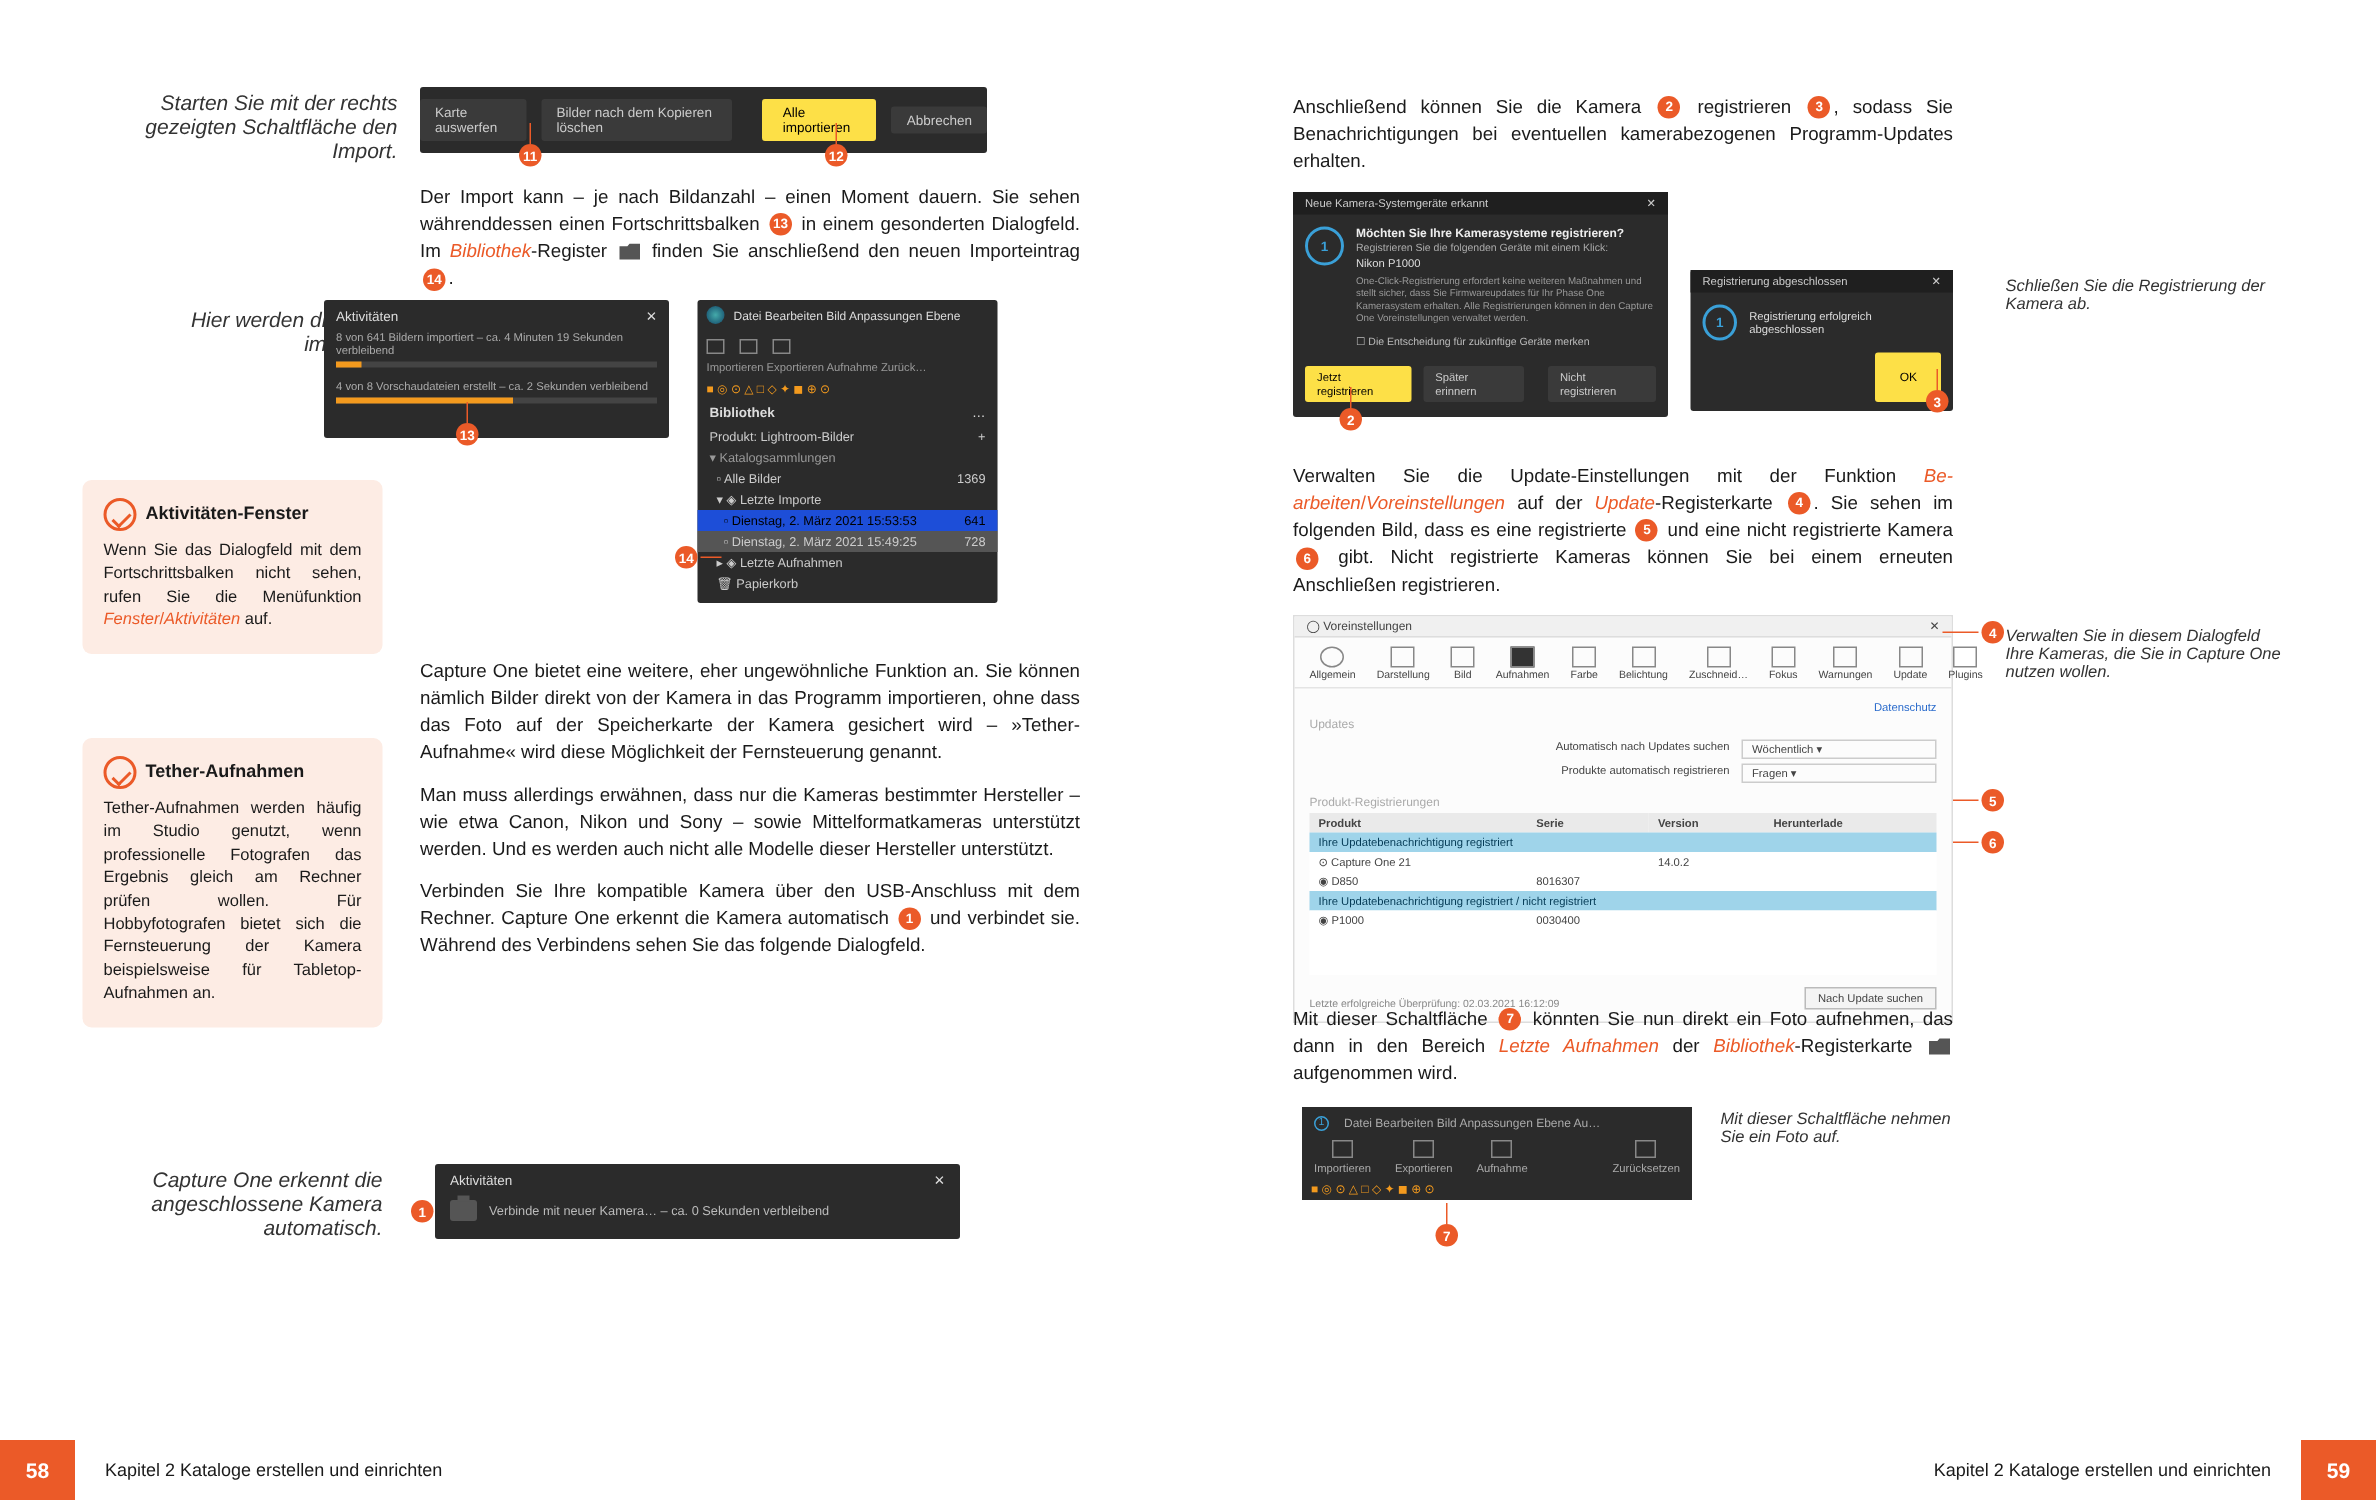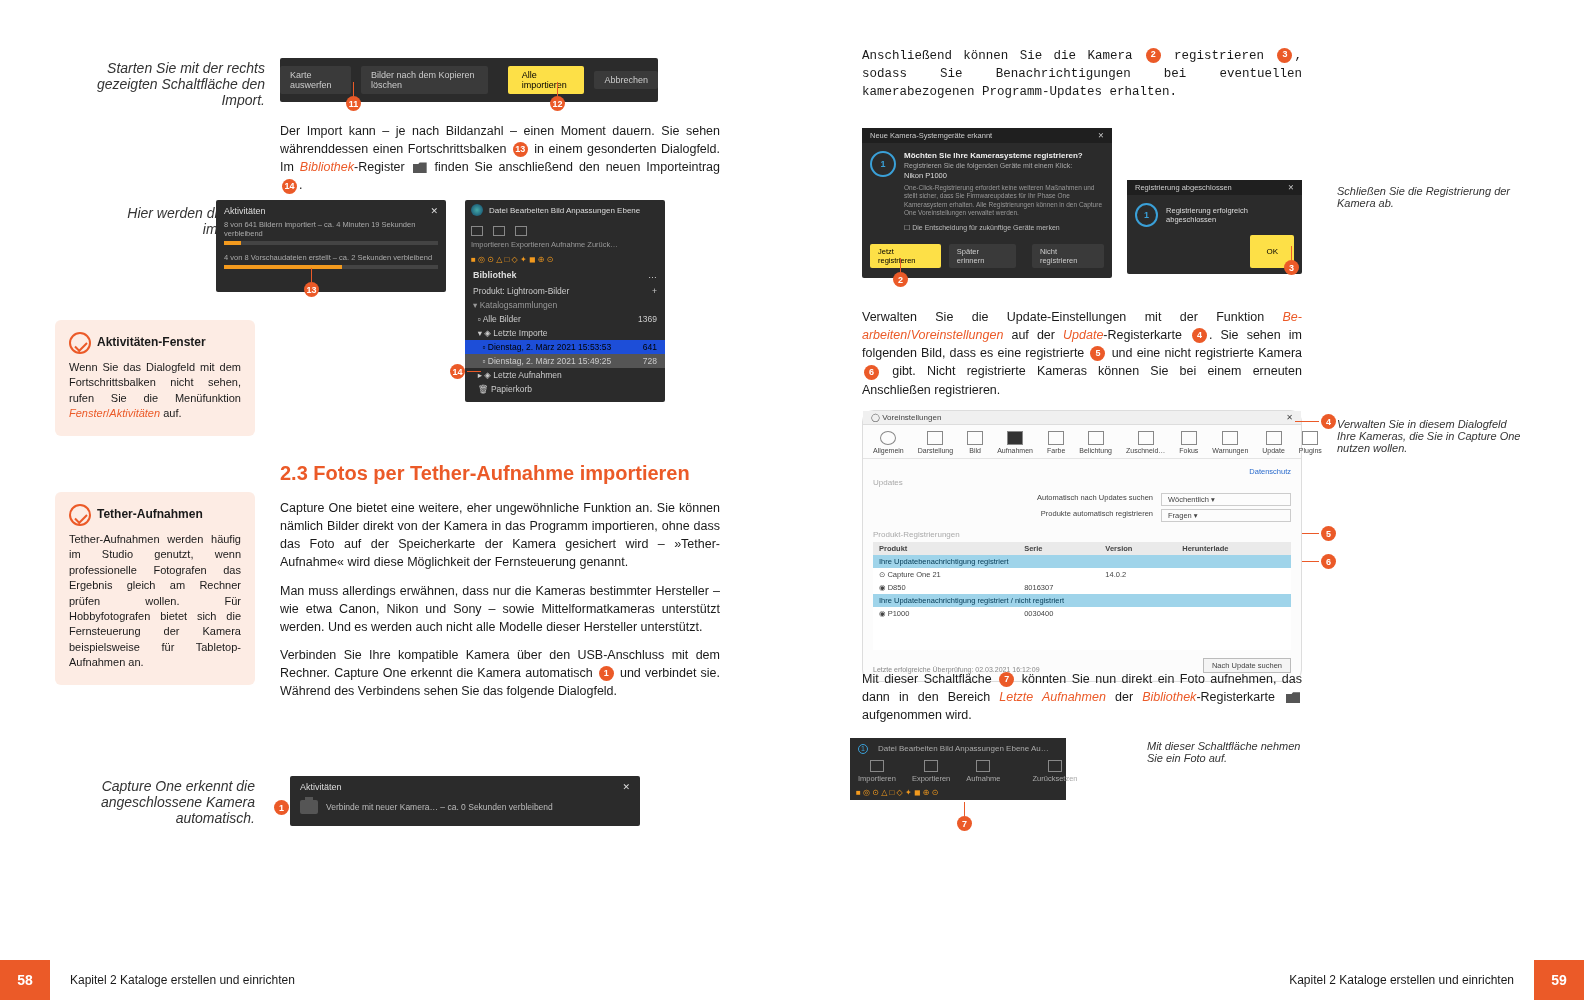--- a/index.html
+++ b/index.html
@@ -199,21 +199,20 @@
   <div style="position:absolute; left:448px; top:364px;"><span class="marker">14</span><span style="display:inline-block;width:14px;height:1px;background:#eb5a28;vertical-align:middle;"></span></div>
 
   <div class="tipbox" style="left:55px; top:320px;">
     <div><span class="tip-icon"></span><span class="tip-title">Aktivitäten-Fenster</span></div>
     <div class="tip-body">
       <span>Wenn Sie das Dialogfeld mit dem Fort­schrittsbalken nicht sehen, rufen Sie die Menüfunktion </span><span class="orange italic">Fenster</span><span class="orange">/</span><span class="orange italic">Aktivitäten</span><span> auf.</span>
     </div>
   </div>
 
   <div class="main-col-left" style="position:absolute; top:438px;">
-    <h2 class="section">2.3   Fotos per Tether-Aufnahme importieren</h2>
     <p class="body">Capture One bietet eine weitere, eher ungewöhnliche Funktion an. Sie können nämlich Bilder direkt von der Kamera in das Pro­gramm importieren, ohne dass das Foto auf der Speicherkarte der Kamera gesichert wird – »Tether-Aufnahme« wird diese Möglichkeit der Fernsteuerung genannt.</p>
     <p class="body">Man muss allerdings erwähnen, dass nur die Kameras bestimm­ter Hersteller – wie etwa Canon, Nikon und Sony – sowie Mittel­formatkameras unterstützt werden. Und es werden auch nicht alle Modelle dieser Hersteller unterstützt.</p>
     <p class="body">
       <span>Verbinden Sie Ihre kompatible Kamera über den USB-Anschluss mit dem Rechner. Capture One erkennt die Kamera automatisch </span><span class="marker">1</span><span> und verbindet sie. Während des Verbindens sehen Sie das folgende Dialogfeld.</span>
     </p>
   </div>
 
   <div class="tipbox" style="left:55px; top:492px;">
     <div><span class="tip-icon"></span><span class="tip-title">Tether-Aufnahmen</span></div>
     <div class="tip-body">Tether-Aufnahmen werden häufig im Stu­dio genutzt, wenn professionelle Fotogra­fen das Ergebnis gleich am Rechner prüfen wollen. Für Hobbyfotografen bietet sich die Fernsteuerung der Kamera beispielsweise für Tabletop-Aufnahmen an.</div>
@@ -236,21 +235,21 @@
   <div style="position:absolute; left:272px; top:800px;"><span class="marker">1</span></div>
 
   <div class="footer-left">
     <div class="page-num-box">58</div>
     <div class="footer-text">Kapitel 2   Kataloge erstellen und einrichten</div>
   </div>
 </div>
 
 <div class="page page-right">
 
-  <div class="main-col-right" style="position:absolute; top:47px;font-family:Liberation Mono, monospace;">
+  <div class="main-col-right" style="position:absolute; top:62px;">
     <p class="body">
       <span>Anschließend können Sie die Kamera </span><span class="marker">2</span><span> registrieren </span><span class="marker">3</span><span>, sodass Sie Benachrichtigungen bei eventuellen kamerabezogenen Pro­gramm-Updates erhalten.</span>
     </p>
   </div>
 
   <div class="ui-dark" style="position:absolute; left:70px; top:128px; width:250px; padding:0 0 8px 0;">
     <div style="background:#1f1f1f; padding:3px 8px; font-size:7.5px; display:flex; justify-content:space-between;">
           <span>Neue Kamera-Systemgeräte erkannt</span>
           <span>✕</span>
         </div>
@@ -289,21 +288,21 @@
   <div class="marginal" style="left:545px; top:185px;">Schließen Sie die Registrierung der Kamera ab.</div>
 
   <div class="main-col-right" style="position:absolute; top:308px;">
     <p class="body">
       <span>Verwalten Sie die Update-Einstellungen mit der Funktion </span><span class="orange italic">Be­arbeiten</span><span class="orange">/</span><span class="orange italic">Voreinstellungen</span><span> auf der </span><span class="orange italic">Update</span><span>-Registerkarte </span><span class="marker">4</span><span>. Sie sehen im folgenden Bild, dass es eine registrierte </span><span class="marker">5</span><span> und eine nicht registrierte Kamera </span><span class="marker">6</span><span> gibt. Nicht registrierte Kame­ras können Sie bei einem erneuten Anschließen registrieren.</span>
     </p>
   </div>
 
   <div class="marginal" style="left:545px; top:418px;">Verwalten Sie in diesem Dialogfeld Ihre Kameras, die Sie in Capture One nutzen wollen.</div>
 
-  <div class="pref-panel" style="position:absolute; left:70px; top:410px; width:440px;border-radius:12px;">
+  <div class="pref-panel" style="position:absolute; left:70px; top:410px; width:440px;">
     <div style="background:#f0f0f0; padding:2px 8px; font-size:8px; display:flex; justify-content:space-between; border-bottom:1px solid #ddd;">
           <span>◯ <span>Voreinstellungen</span></span>
           <span>✕</span>
         </div>
     <div class="pref-tabs">
       <div class="pref-tab">
             <div class="pic" style="border-radius:50%;"></div>
             <span>Allgemein</span>
           </div>
       <div class="pref-tab">
@@ -410,21 +409,21 @@
   <div style="position:absolute; left:527px; top:554px;"><span class="marker">6</span></div>
 
   <div class="main-col-right" style="position:absolute; top:670px;">
     <p class="body">
       <span>Mit dieser Schaltfläche </span><span class="marker">7</span><span> könnten Sie nun direkt ein Foto auf­nehmen, das dann in den Bereich </span><span class="orange italic">Letzte Aufnahmen</span><span> der </span><span class="orange italic">Bib­liothek</span><span>-Registerkarte </span><span class="folder-icon"></span><span> aufgenommen wird.</span>
     </p>
   </div>
 
   <div class="marginal" style="left:355px; top:740px; width:170px;">Mit dieser Schaltfläche nehmen Sie ein Foto auf.</div>
 
-  <div class="toolbar-shot" style="position:absolute; left:58px; top:738px; width:216px;">
+  <div class="toolbar-shot" style="position:absolute; left:76px; top:738px; width:260px;">
     <div class="row1">
           <span style="width:10px;height:10px;border-radius:50%;border:1px solid #3aa0d8;color:#3aa0d8;font-size:7px;text-align:center;">1</span>
           <span>Datei   Bearbeiten   Bild   Anpassungen   Ebene   Au…</span>
         </div>
     <div class="row2">
       <span>
             <span class="glyph"></span>
             <span>Importieren</span>
           </span>
       <span>

